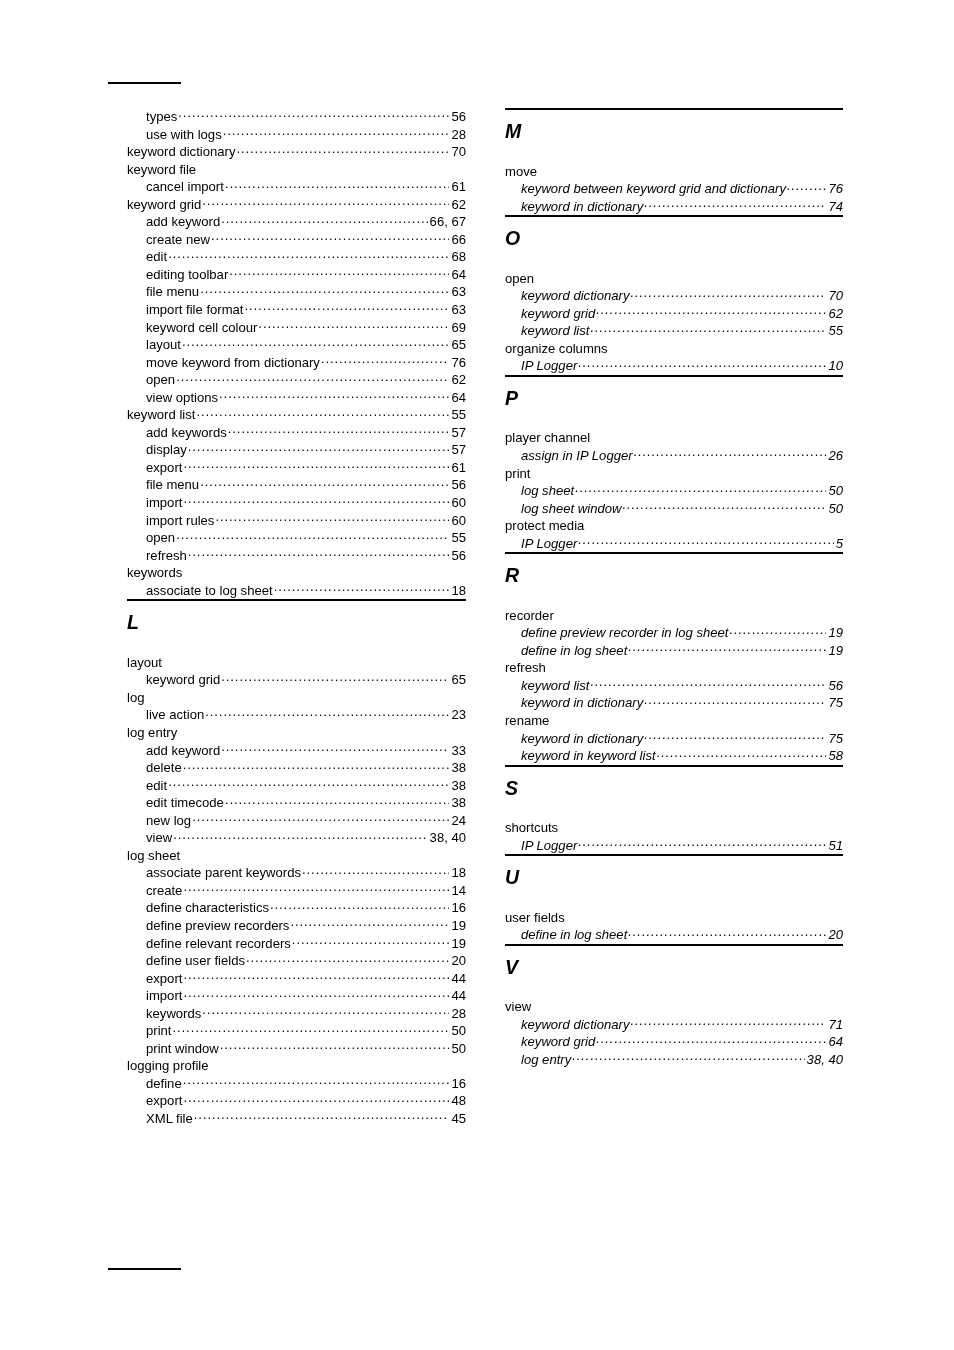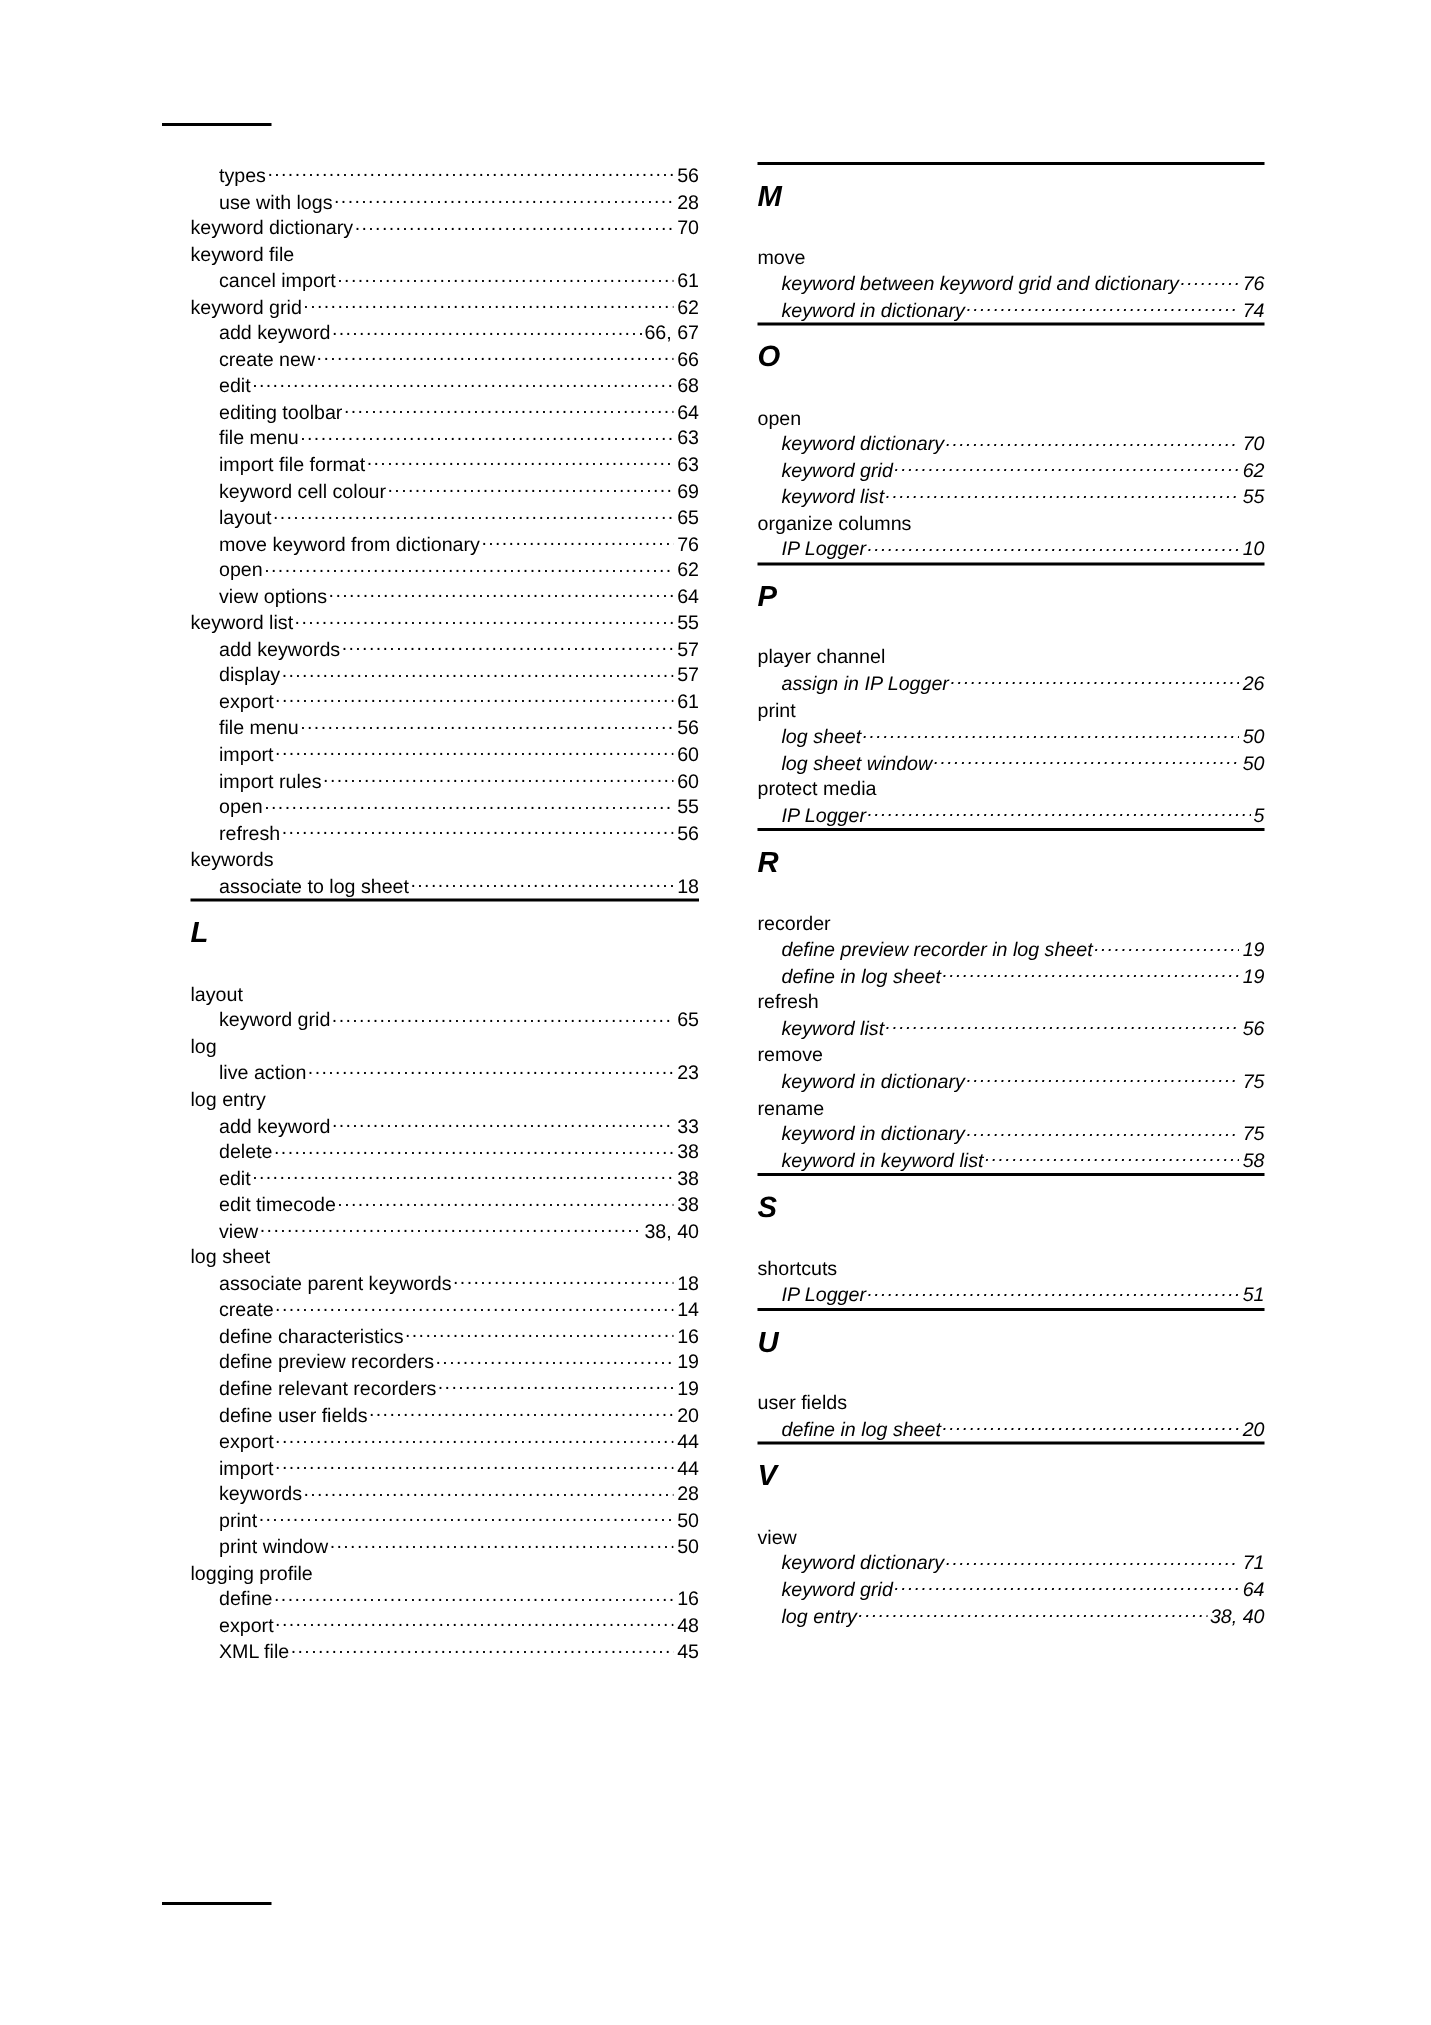--- a/index.html
+++ b/index.html
@@ -299,20 +299,25 @@
             <span class="entry-text">edit</span>
             <span class="leader"></span>
             <span class="entry-page">38</span>
           </div>
           <div class="entry sub">
             <span class="entry-text">edit timecode</span>
             <span class="leader"></span>
             <span class="entry-page">38</span>
           </div>
           <div class="entry sub">
+            <span class="entry-text">new log</span>
+            <span class="leader"></span>
+            <span class="entry-page">24</span>
+          </div>
+          <div class="entry sub">
             <span class="entry-text">view</span>
             <span class="leader"></span>
             <span class="entry-page">38, 40</span>
           </div>
           <div class="entry no-leader">
             <span class="entry-text">log sheet</span>
             <span class="leader"></span>
             <span class="entry-page"></span>
           </div>
           <div class="entry sub">
@@ -514,25 +519,20 @@
           <div class="entry no-leader">
             <span class="entry-text">refresh</span>
             <span class="leader"></span>
             <span class="entry-page"></span>
           </div>
           <div class="entry sub-r">
             <span class="entry-text">keyword list</span>
             <span class="leader"></span>
             <span class="entry-page">56</span>
           </div>
-          <div class="entry no-leader">
-            <span class="entry-text">remove</span>
-            <span class="leader"></span>
-            <span class="entry-page"></span>
-          </div>
           <div class="entry sub-r">
             <span class="entry-text">keyword in dictionary</span>
             <span class="leader"></span>
             <span class="entry-page">75</span>
           </div>
           <div class="entry no-leader">
             <span class="entry-text">rename</span>
             <span class="leader"></span>
             <span class="entry-page"></span>
           </div>

